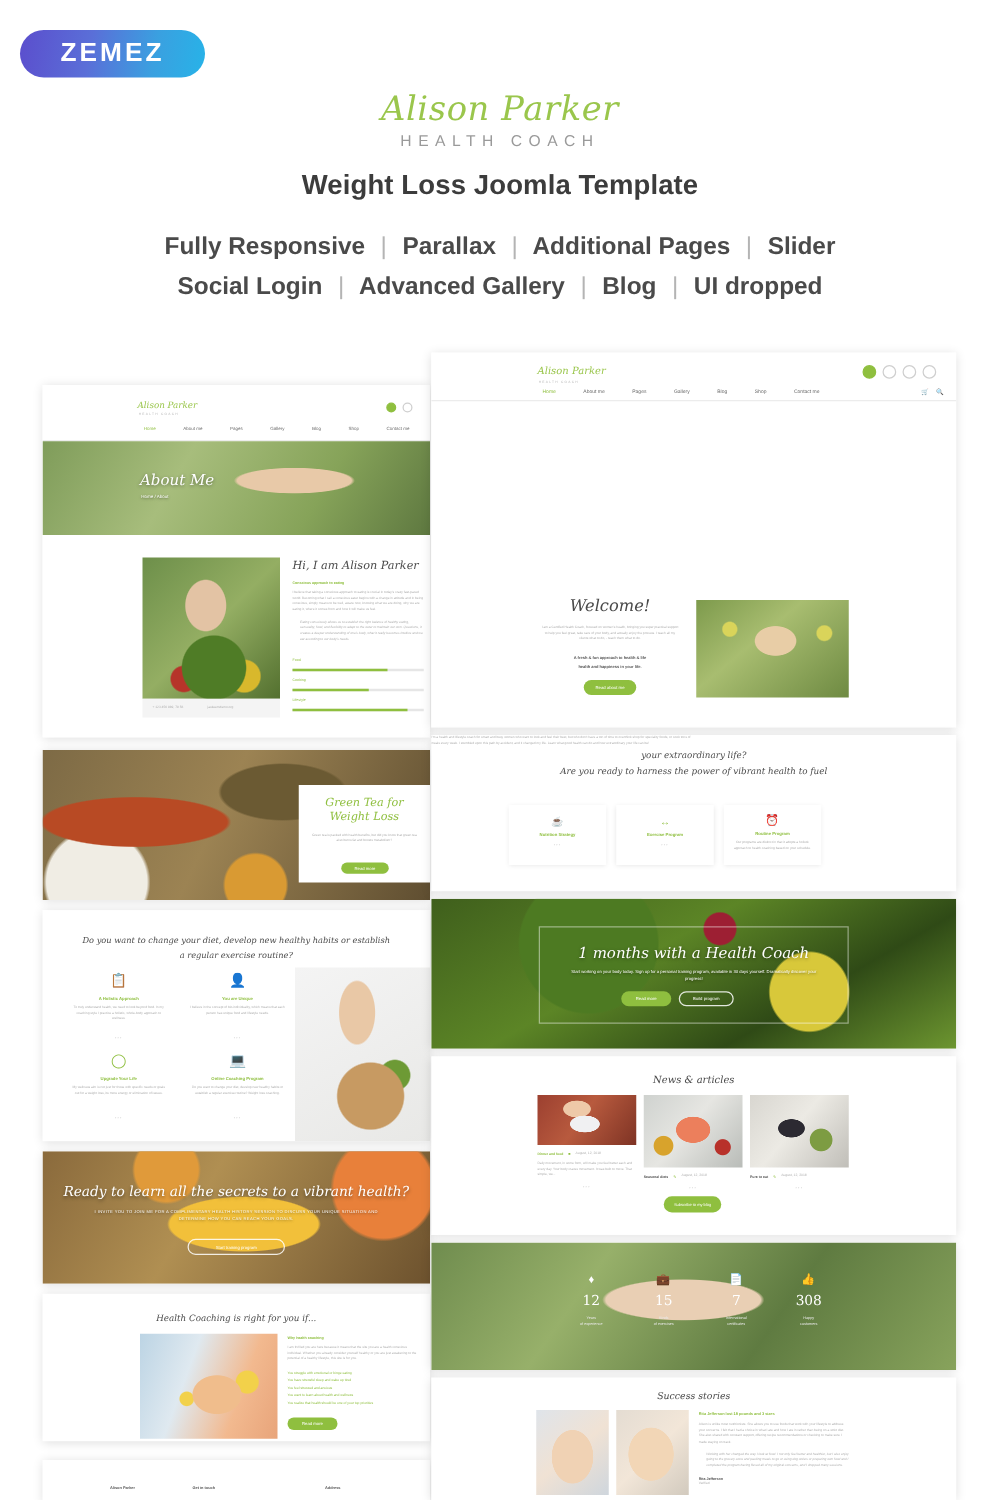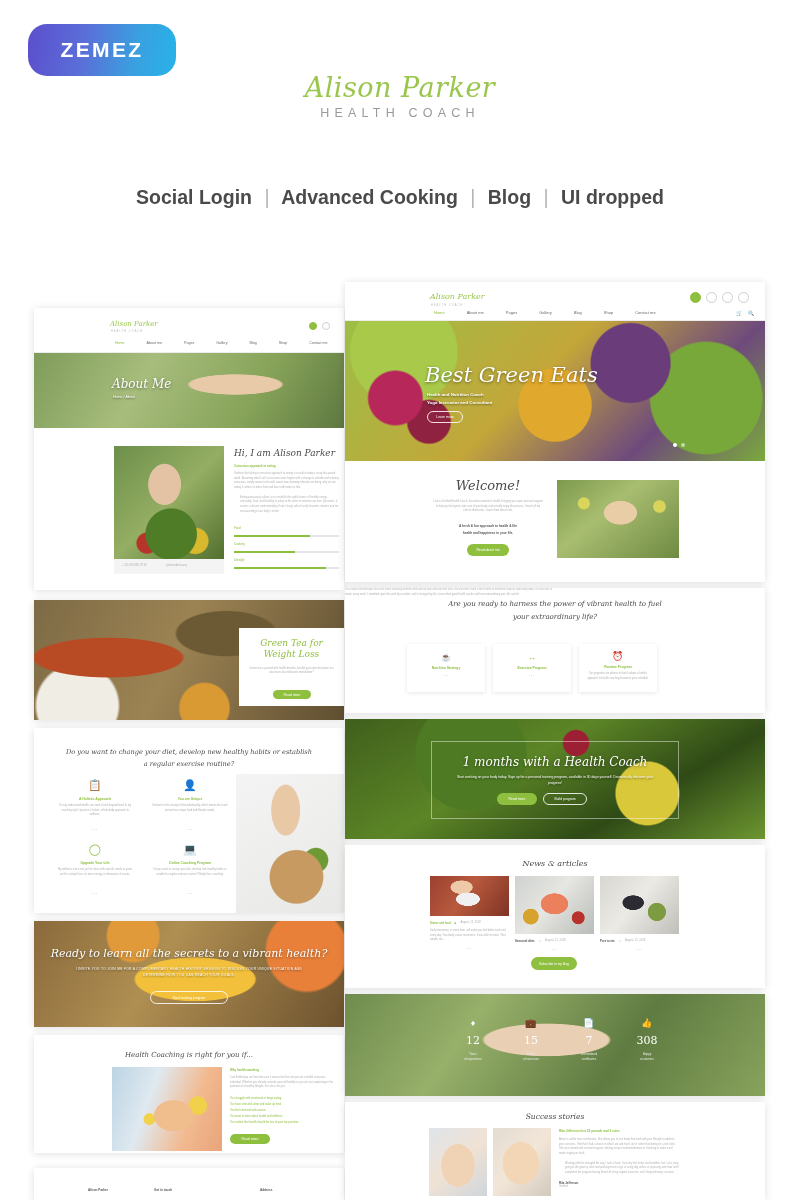--- a/index.html
+++ b/index.html
@@ -6,22 +6,22 @@
   body {
     width: 800px; height: 1200px;
     background: #ffffff;
     font-family: "Liberation Sans", sans-serif;
     overflow: hidden;
     position: relative;
   }
 
   
   .zemez-logo {
-    position: absolute; left: 28px; top: 24px;
-    width: 148px; height: 52px; border-radius: 19px;
+    position: absolute; left: 16px; top: 24px;
+    width: 148px; height: 38px; border-radius: 19px;
     background: linear-gradient(100deg, #5b4ecd 0%, #5a6fd8 38%, #3aa0e0 72%, #27b3e8 100%);
     display: flex; align-items: center; justify-content: center;
   }
   .zemez-logo span {
     color: #fff; font-size: 21px; font-weight: bold;
     letter-spacing: 2.4px; font-family: "Liberation Sans", sans-serif;
   }
 
   .brand-block { position: absolute; top: 74px; left: 0; width: 800px; text-align: center; }
   .brand-name {
@@ -222,27 +222,37 @@
 </head>
 <body>
 
 <div class="zemez-logo">
   <span>ZEMEZ</span>
 </div>
 
 <div class="brand-block">
   <div class="brand-name">Alison Parker</div>
   <div class="brand-sub">HEALTH COACH</div>
+  <div class="page-title">Weight Loss Joomla Template</div>
 </div>
 
 <div class="features">
+  <div class="feat-row">
+    <span>Fully Responsive</span>
+    <span class="feat-sep">|</span>
+    <span>Parallax</span>
+    <span class="feat-sep">|</span>
+    <span>Additional Pages</span>
+    <span class="feat-sep">|</span>
+    <span>Slider</span>
+  </div>
   <div class="feat-row">
     <span>Social Login</span>
     <span class="feat-sep">|</span>
-    <span>Advanced Cooking</span>
+    <span>Advanced Gallery</span>
     <span class="feat-sep">|</span>
     <span>Blog</span>
     <span class="feat-sep">|</span>
     <span>UI dropped</span>
   </div>
 </div>
 
 <div class="collage">
 
   <div class="shot col-left" style="top:308px; width:310px; height:282px;">
@@ -392,45 +402,35 @@
         <div>Gallery</div>
         <div>Blog</div>
         <div>Shop</div>
         <div>Contact me</div>
       </div>
       <div style="position:absolute; right:22px; top:28px; color:#8fbf3f; font-size:5px;">🛒</div>
       <div style="position:absolute; right:10px; top:28px; color:#8fbf3f; font-size:5px;">🔍</div>
       <div class="thin-line" style="left:0; top:38px; width:420px;"></div>
     </div>
 
-    <div class="photo veg-hero" style="left:0; top:39px; width:420px; height:140px;">
-      <div class="hero-title" style="left:80px; top:42px; font-size:21px;">Best Green Eats</div>
-      <div class="hero-sub" style="left:82px; top:70px; font-size:4.4px; font-weight:bold;">Health and Nutrition Coach</div>
-      <div class="hero-sub" style="left:82px; top:78px; font-size:4.4px; font-weight:bold;">Yoga Instructor and Consultant</div>
-      <div class="btn-ghost" style="left:82px; top:90px; width:36px; height:12px;">Learn more</div>
-      <div style="position:absolute; right:80px; bottom:14px; display:flex; gap:4px;">
-        <span style="width:4px;height:4px;border-radius:50%;background:#fff;display:block;"></span>
-        <span style="width:4px;height:4px;border-radius:50%;background:rgba(255,255,255,.55);display:block;"></span>
-      </div>
-    </div>
 
     <div style="position:absolute; left:0; top:190px; width:420px;">
       <div style="position:absolute; left:88px; top:6px; width:110px; text-align:center; font-family:'DejaVu Serif',serif; font-style:italic; font-size:13px; color:#4a4a4a;">Welcome!</div>
       <div class="tiny" style="position:absolute; left:88px; top:28px; width:110px; text-align:center;">I am a Certified Health Coach, focused on women's health, bringing you super practical support to help you feel great, take care of your body, and actually enjoy the process. I teach all my clients what to do, - teach them what to do.</div>
       <div class="tiny-dark" style="position:absolute; left:88px; top:52px; width:110px; text-align:center; font-size:3.2px;">A fresh &amp; fun approach to health &amp; life</div>
       <div class="tiny-dark" style="position:absolute; left:88px; top:59px; width:110px; text-align:center; font-size:3.2px;">health and happiness in your life.</div>
       <div class="btn-green" style="left:122px; top:72px; width:42px; height:12px;">Read about me</div>
       <div class="photo blonde-field" style="left:212px; top:8px; width:122px; height:78px;"></div>
     </div>
   </div>
 
   <div class="shot col-right" style="top:588px; width:420px; height:125px;">
     <div class="sec-title" style="top:10px; font-size:7px; line-height:1.9;">
+      <div>your extraordinary life?</div>
       <div>Are you ready to harness the power of vibrant health to fuel</div>
-      <div>your extraordinary life?</div>
     </div>
     <div class="tiny" style="left:108px; top:34px; width:210px;">I'm a health and lifestyle coach for smart and busy women who want to look and feel their best, but who don't have a ton of time to overthink shop for speciality foods, or cook tons of meals every week. I stumbled upon this path by accident, and it changed my life. Learn what good health can do and how extraordinary your life can be!</div>
 
     <div class="card-box" style="left:62px; top:56px; width:78px; height:48px;">
       <div class="icon-sq" style="top:9px; font-size:8px;">☕</div>
       <div class="card-title" style="top:22px; font-size:3.4px;">Nutrition Strategy</div>
       <div class="dots" style="top:30px; width:100%; text-align:center;">•••</div>
     </div>
 
     <div class="card-box" style="left:148px; top:56px; width:78px; height:48px;">

